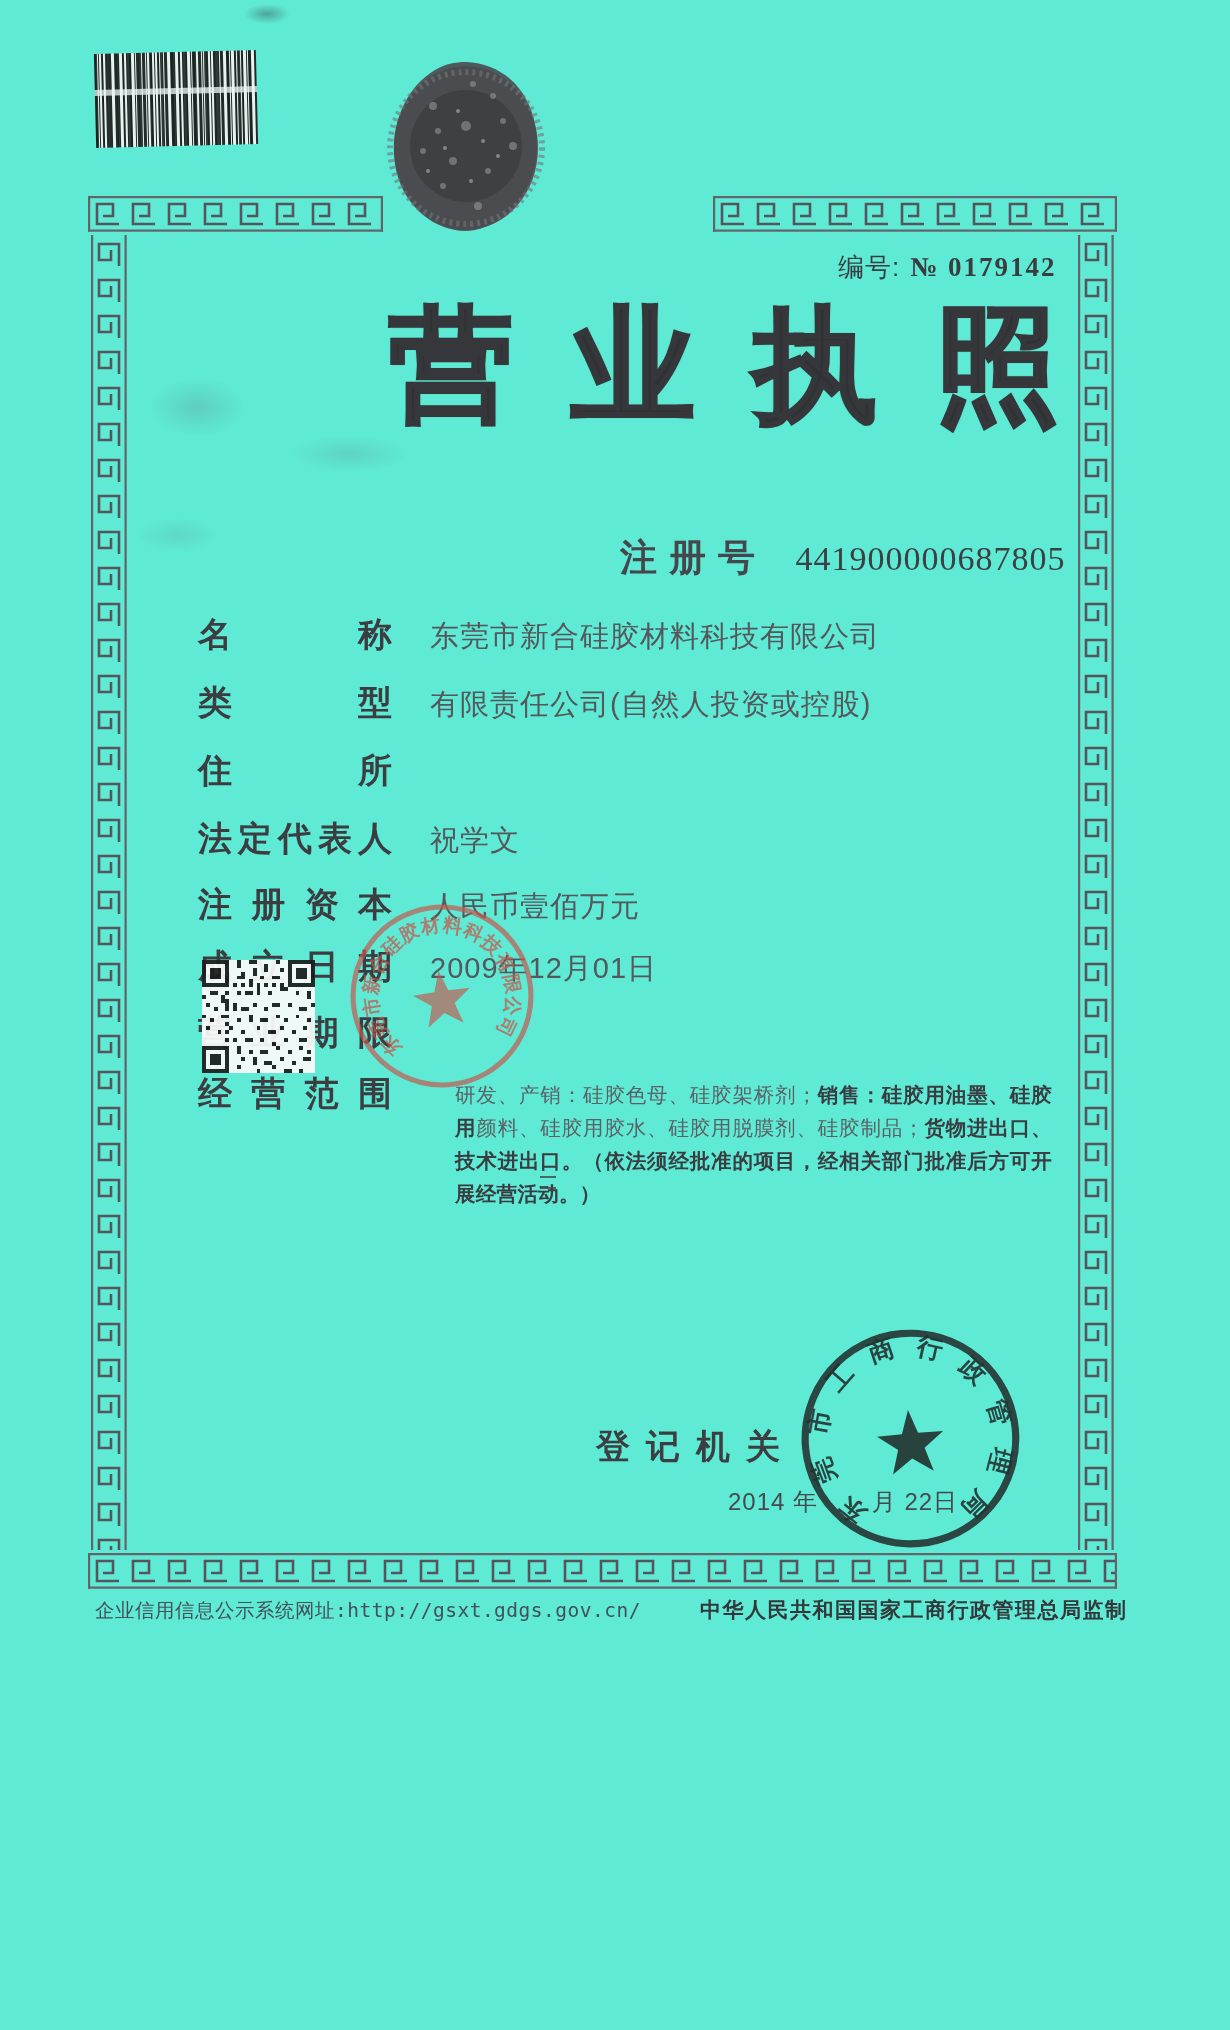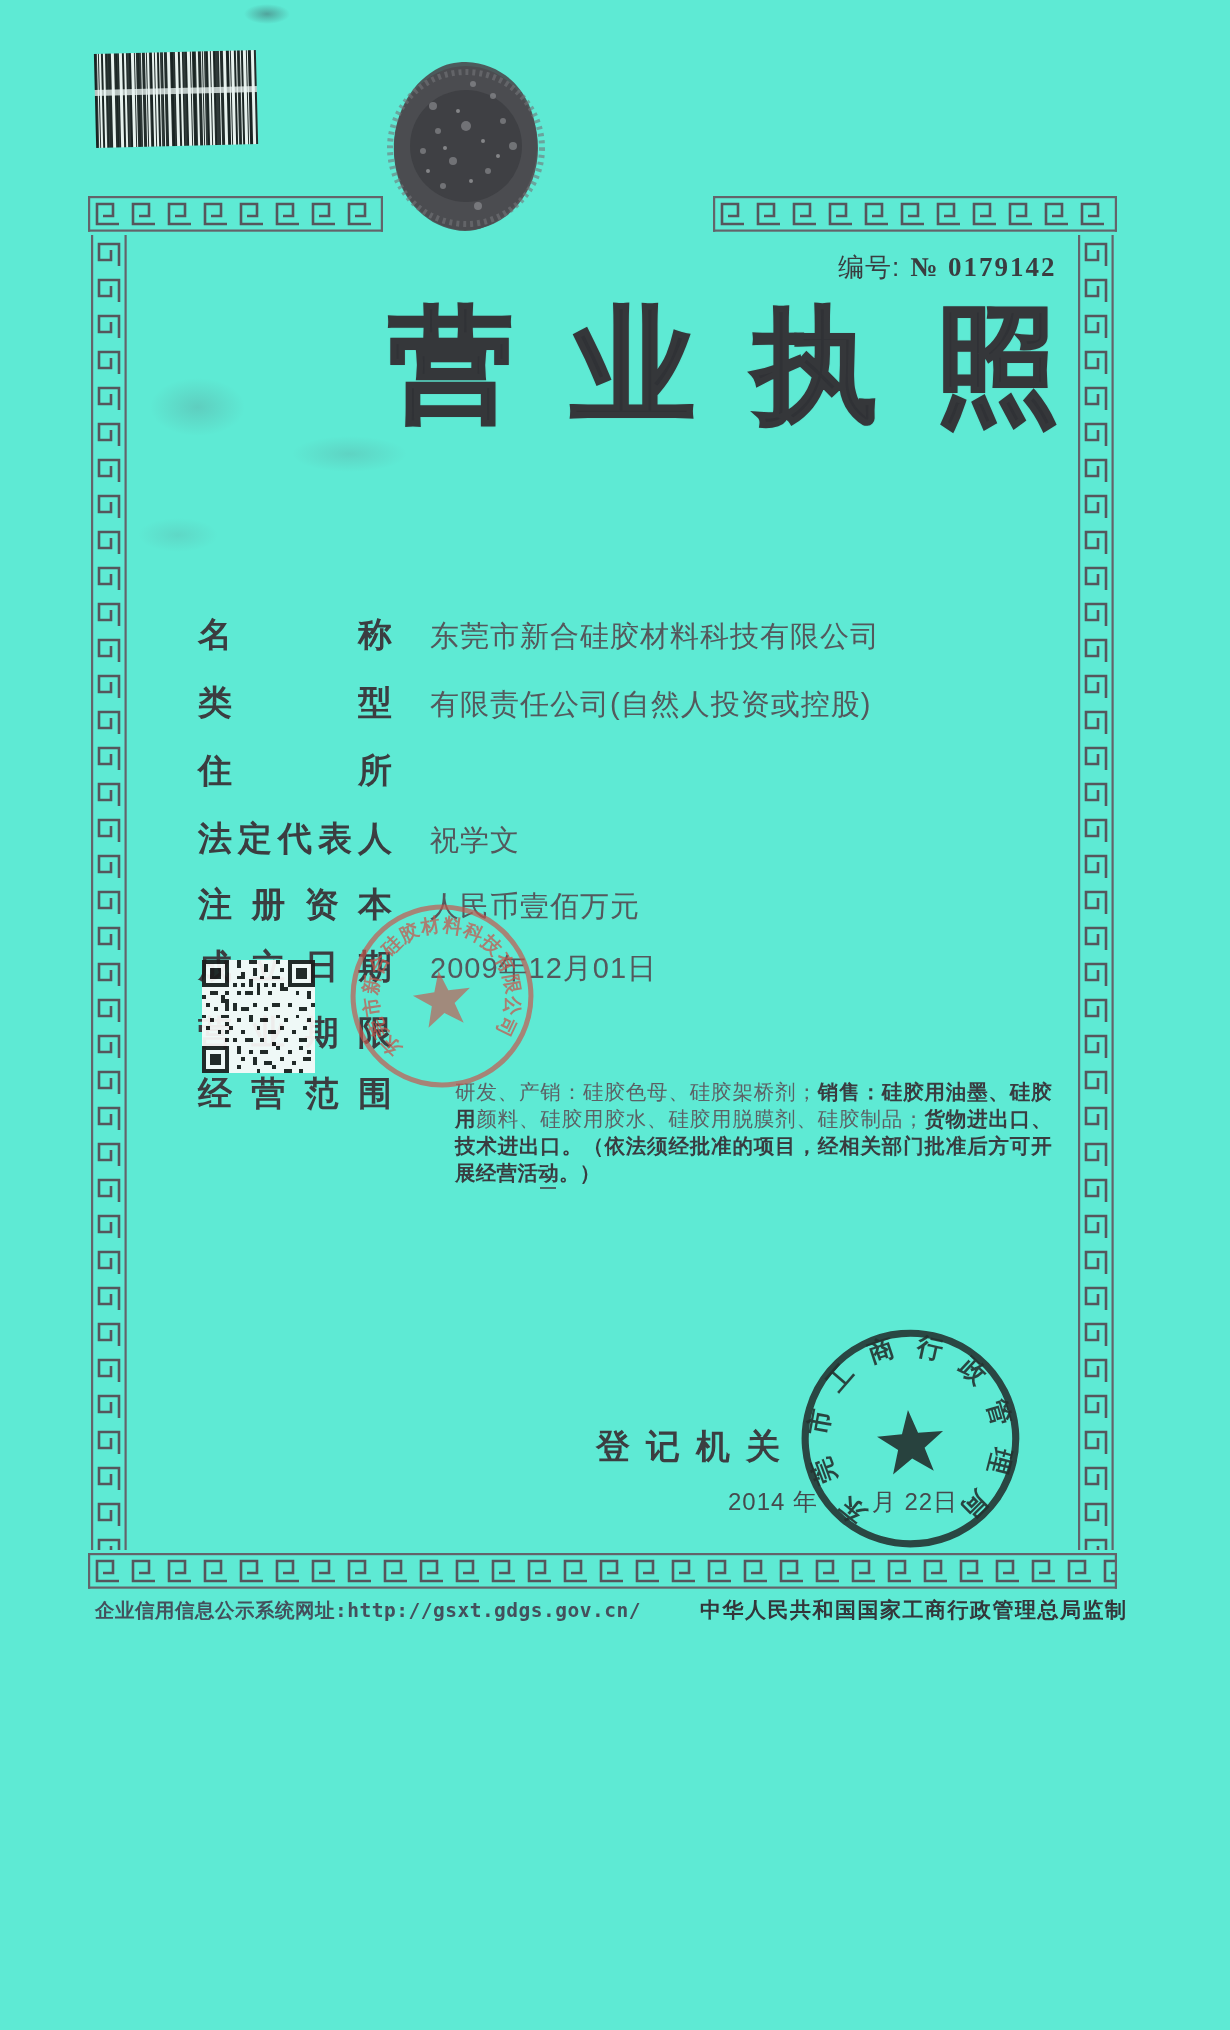--- a/index.html
+++ b/index.html
@@ -30,34 +30,34 @@
     -webkit-text-stroke:2.5px #35373a;text-shadow:0 0 2px rgba(50,50,55,.8);white-space:nowrap;}
   
   .regline{position:absolute;left:620px;top:533px;white-space:nowrap;}
   .regline .rlabel{font-size:37px;letter-spacing:12px;color:#44474b;font-weight:600;}
   .regline .rnum{font-family:"Liberation Serif",serif;font-size:34px;letter-spacing:1px;color:#3c4043;margin-left:24px;}
   
   .row{position:absolute;left:198px;width:900px;height:50px;}
   .flabel{position:absolute;left:0;top:0;width:194px;font-size:34px;font-weight:600;color:#3b3d40;}
   .justified{display:flex;justify-content:space-between;}
   .fvalue{position:absolute;left:232px;top:5px;width:660px;font-size:29px;color:#54585c;white-space:nowrap;letter-spacing:1px;}
-  .scope-text{position:absolute;left:455px;top:1078px;width:597px;font-size:20.5px;line-height:27px;
+  .scope-text{position:absolute;left:455px;top:1078px;width:597px;font-size:20.5px;line-height:33px;
     color:#5c6064;text-align:justify;letter-spacing:.3px;}
   .scope-text b{color:#393c40;font-weight:700;}
   .scope-mark{position:absolute;left:540px;top:1176px;width:16px;height:9px;
     border-top:2.5px solid #44474b;border-bottom:2.5px solid #44474b;opacity:.8;}
   
   .qr{position:absolute;left:202px;top:960px;width:113px;height:113px;opacity:.93;}
   .red-seal{position:absolute;left:346px;top:900px;width:192px;height:192px;transform:rotate(-8deg);opacity:.8;}
   .blk-seal{position:absolute;left:796px;top:1324px;width:230px;height:230px;transform:rotate(-5deg);opacity:.9;}
   .registry{position:absolute;left:596px;top:1424px;font-size:34px;font-weight:600;letter-spacing:16px;color:#3c3e41;white-space:nowrap;}
   .issue-date{position:absolute;left:728px;top:1486px;font-size:24px;color:#46494d;white-space:pre;letter-spacing:1px;}
   
   .footer-left{position:absolute;left:95px;top:1597px;font-size:19.5px;color:#44505c;letter-spacing:.5px;
-    font-family:"DejaVu Sans Mono","Liberation Sans",monospace;font-weight:bold;}
+    font-family:"DejaVu Sans Mono","Liberation Sans",monospace;}
   .footer-right{position:absolute;left:700px;top:1596px;width:380px;text-align:right;font-size:21px;
     font-weight:600;color:#33363a;letter-spacing:1.5px;white-space:nowrap;}
 </style>
 </head>
 <body>
 
 <div class="page">
 
   <div class="smudge s1"></div>
   <div class="smudge s2"></div>
@@ -151,20 +151,24 @@
       </defs>
     <rect width="42" height="1315" fill="url(#bv2)"></rect>
   </svg>
 
   <div class="serial">
     <span>编号:</span><span class="no">№ 0179142</span>
   </div>
 
   <div class="title">营业执照</div>
 
+  <div class="regline">
+    <span class="rlabel">注册号</span>
+    <span class="rnum">441900000687805</span>
+  </div>
 
   <div class="row" style="top:612px">
     <span class="flabel justified">
         <span>名</span>
         <span>称</span>
       </span>
     <span class="fvalue">东莞市新合硅胶材料科技有限公司</span>
   </div>
   <div class="row" style="top:680px">
     <span class="flabel justified">

